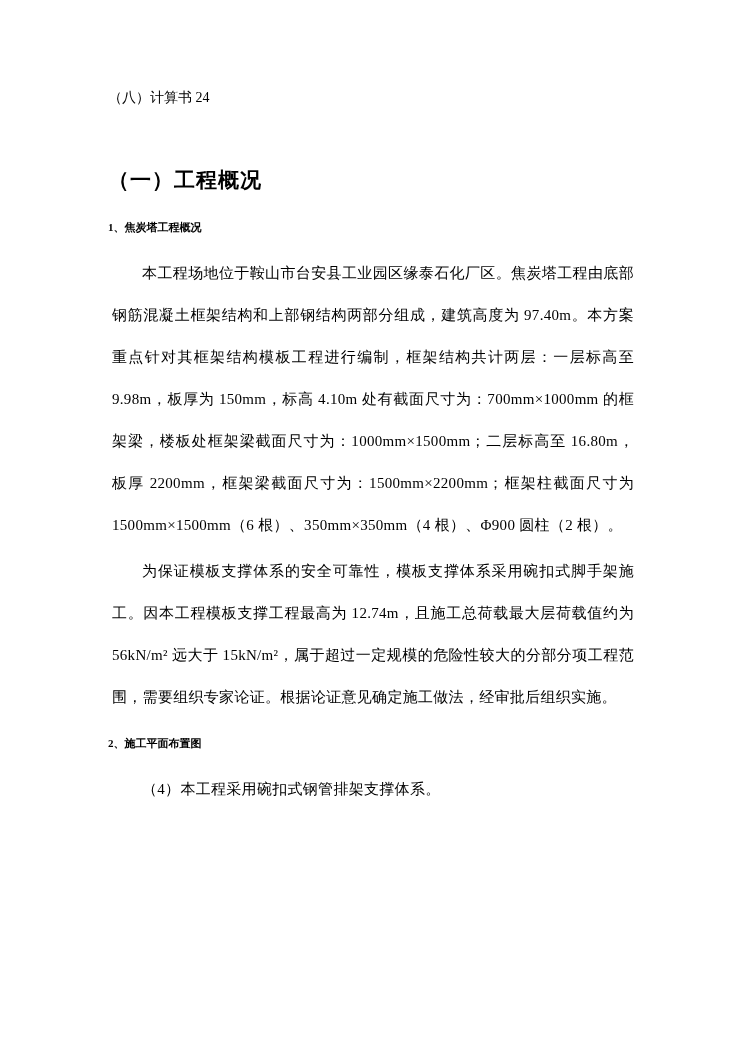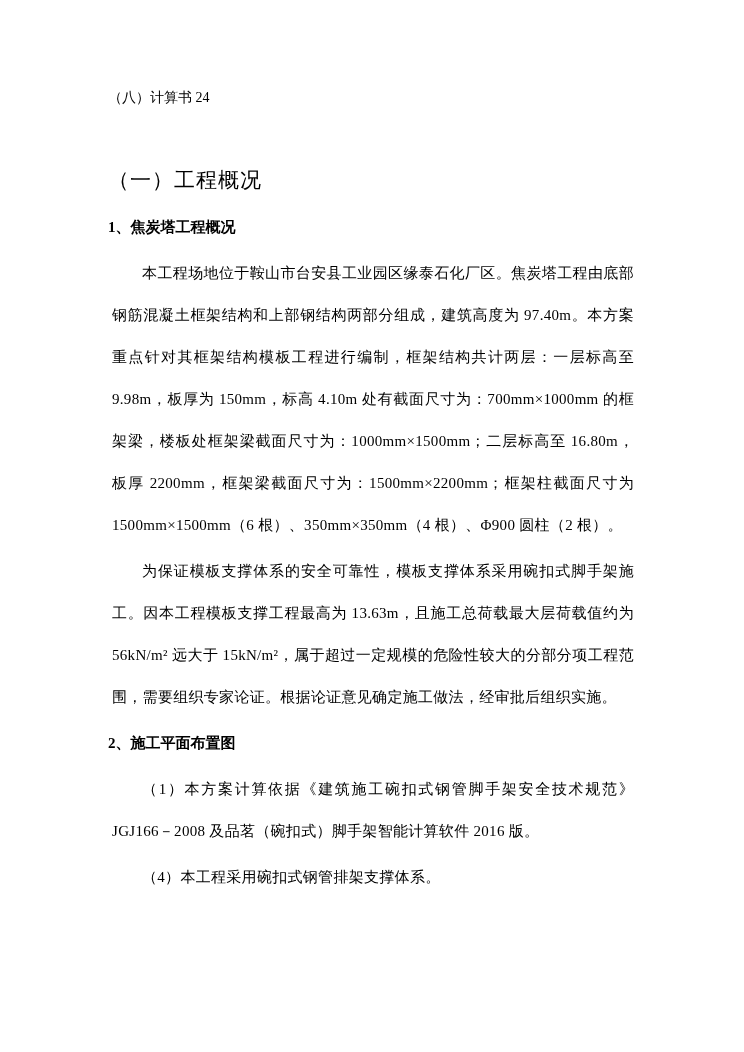--- a/index.html
+++ b/index.html
@@ -21,26 +21,26 @@
   .header-note {
     margin: 0;
     font-size: 14px;
     line-height: 20px;
     text-align: left;
   }
   .doc-title {
     margin: 56px 0 10px 0;
     font-size: 21px;
     line-height: 32px;
-    font-weight: normal;
+    font-weight: bold;
     letter-spacing: 1px;
   }
   .sec-heading {
     margin: 0;
-    font-size: 15px;
+    font-size: 11px;
     line-height: 42px;
     font-weight: bold;
   }
   .body-para {
     margin: 4px;
     font-size: 15px;
     line-height: 42px;
     text-align: justify;
     text-justify: inter-ideograph;
     letter-spacing: 0.3px;
@@ -55,23 +55,22 @@
 <div class="page">
 
   <p class="header-note">（八）计算书 24</p>
 
   <h1 class="doc-title">（一）工程概况</h1>
 
   <h2 class="sec-heading">1、焦炭塔工程概况</h2>
 
   <p class="body-para indent">本工程场地位于鞍山市台安县工业园区缘泰石化厂区。焦炭塔工程由底部钢筋混凝土框架结构和上部钢结构两部分组成，建筑高度为 97.40m。本方案重点针对其框架结构模板工程进行编制，框架结构共计两层：一层标高至 9.98m，板厚为 150mm，标高 4.10m 处有截面尺寸为：700mm×1000mm 的框架梁，楼板处框架梁截面尺寸为：1000mm×1500mm；二层标高至 16.80m，板厚 2200mm，框架梁截面尺寸为：1500mm×2200mm；框架柱截面尺寸为 1500mm×1500mm（6 根）、350mm×350mm（4 根）、Φ900 圆柱（2 根）。</p>
 
-  <p class="body-para indent">为保证模板支撑体系的安全可靠性，模板支撑体系采用碗扣式脚手架施工。因本工程模板支撑工程最高为 13.63m，且施工总荷载最大层荷载值约为 56kN/m² 远大于 15kN/m²，属于超过一定规模的危险性较大的分部分项工程范围，需要组织专家论证。根据论证意见确定施工做法，经审批后组织实施。</p>
+  <p class="body-para indent">为保证模板支撑体系的安全可靠性，模板支撑体系采用碗扣式脚手架施工。因本工程模板支撑工程最高为 12.74m，且施工总荷载最大层荷载值约为 56kN/m² 远大于 15kN/m²，属于超过一定规模的危险性较大的分部分项工程范围，需要组织专家论证。根据论证意见确定施工做法，经审批后组织实施。</p>
 
   <h2 class="sec-heading">2、施工平面布置图</h2>
 
 
 
-  <p class="body-para indent">（1）本方案计算依据《建筑施工碗扣式钢管脚手架安全技术规范》JGJ166－2008 及品茗（碗扣式）脚手架智能计算软件 2016 版。</p>
 
   <p class="body-para indent">（4）本工程采用碗扣式钢管排架支撑体系。</p>
 
 </div>
 
 </body></html>

